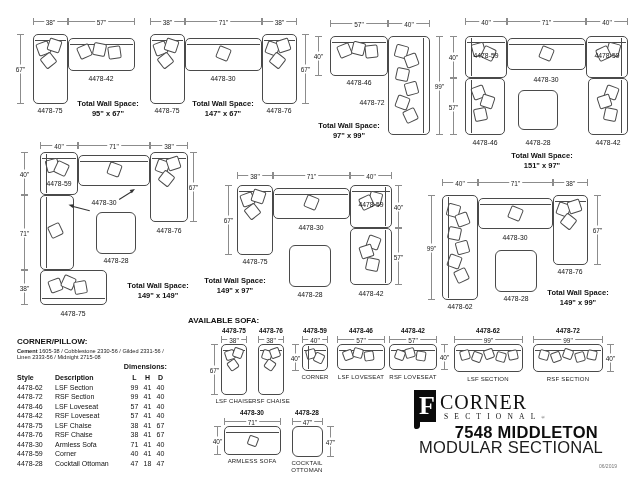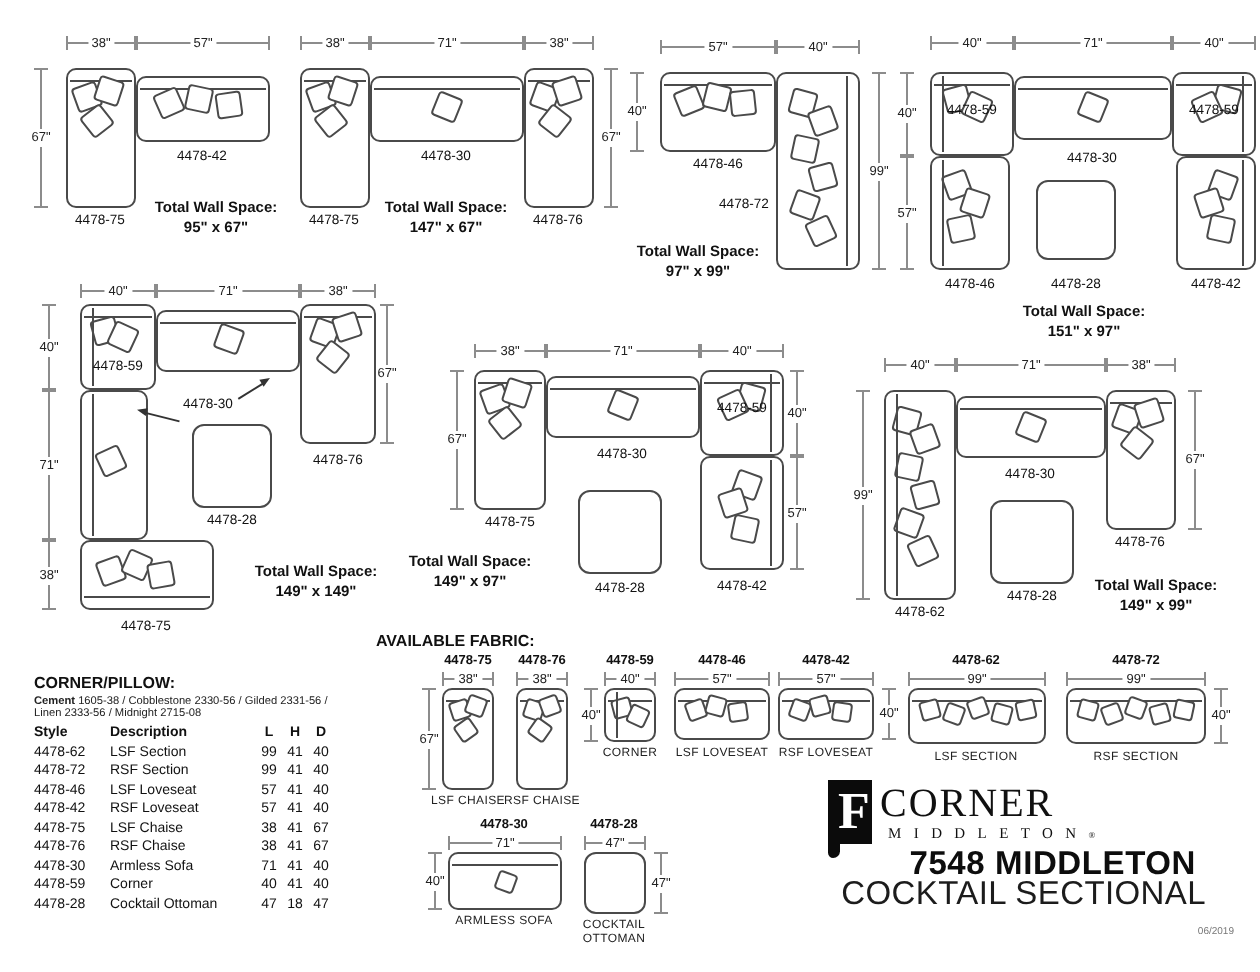--- a/index.html
+++ b/index.html
@@ -359,20 +359,21 @@
 
   <div>
     <div class="h8" style="left:17px;top:337px">CORNER/PILLOW:</div>
     <div class="fab" style="left:17px;top:348px">
       <b>Cement</b><span> 1605-38 / Cobblestone 2330-56 / Gilded 2331-56 /</span>
     </div>
     <div class="fab" style="left:17px;top:354px">Linen 2333-56 / Midnight 2715-08</div>
   </div>
 
   <div class="spec">
+    <div class="tdims">Dimensions:</div>
     <div class="trow th">
       <span>Style</span>
       <span>Description</span>
       <span class="n">L</span>
       <span class="n">H</span>
       <span class="n">D</span>
     </div>
     <div class="trow">
         <span>4478-62</span>
         <span>LSF Section</span>
@@ -432,21 +433,21 @@
     <div class="trow">
         <span>4478-28</span>
         <span>Cocktail Ottoman</span>
         <span class="n">47</span>
         <span class="n">18</span>
         <span class="n">47</span>
       </div>
   </div>
 
   <div>
-    <div class="h8" style="left:188px;top:316px">AVAILABLE FABRIC:</div>
+    <div class="h8" style="left:188px;top:316px">AVAILABLE SOFA:</div>
 
     <div class="icode" style="left:234px;top:327px">4478-75</div>
     <div class="dh" style="left:221px;top:336px;width:26px">
         <span class="dlb">38"</span>
       </div>
     <div class="dv" style="left:211px;top:344px;height:51px">
         <span class="dlb">67"</span>
       </div>
     <div class="pc bt" style="left:221px;top:344px;width:26px;height:51px">
       <i class="pw s" style="left:3px;top:5px;transform:rotate(-18deg)"></i>
@@ -555,19 +556,19 @@
     <div class="pc" style="left:292px;top:426px;width:31px;height:31px;border-radius:6px"></div>
     <div class="iname" style="left:307px;top:460px">COCKTAIL</div>
     <div class="iname" style="left:307px;top:467px">OTTOMAN</div>
   </div>
 
   <div>
     <div class="lmark">
       <span class="lf">F</span>
     </div>
     <div class="bname">CORNER</div>
-    <div class="bsub"><span>MIDDLETON</span><span class="breg">®</span></div>
+    <div class="bsub"><span>SECTIONAL</span><span class="breg">®</span></div>
     <div class="bt1">7548 MIDDLETON</div>
-    <div class="bt2">COCKTAIL SECTIONAL</div>
+    <div class="bt2">MODULAR SECTIONAL</div>
     <div class="pdate">06/2019</div>
   </div>
 
 </div>
 
 </body></html>

